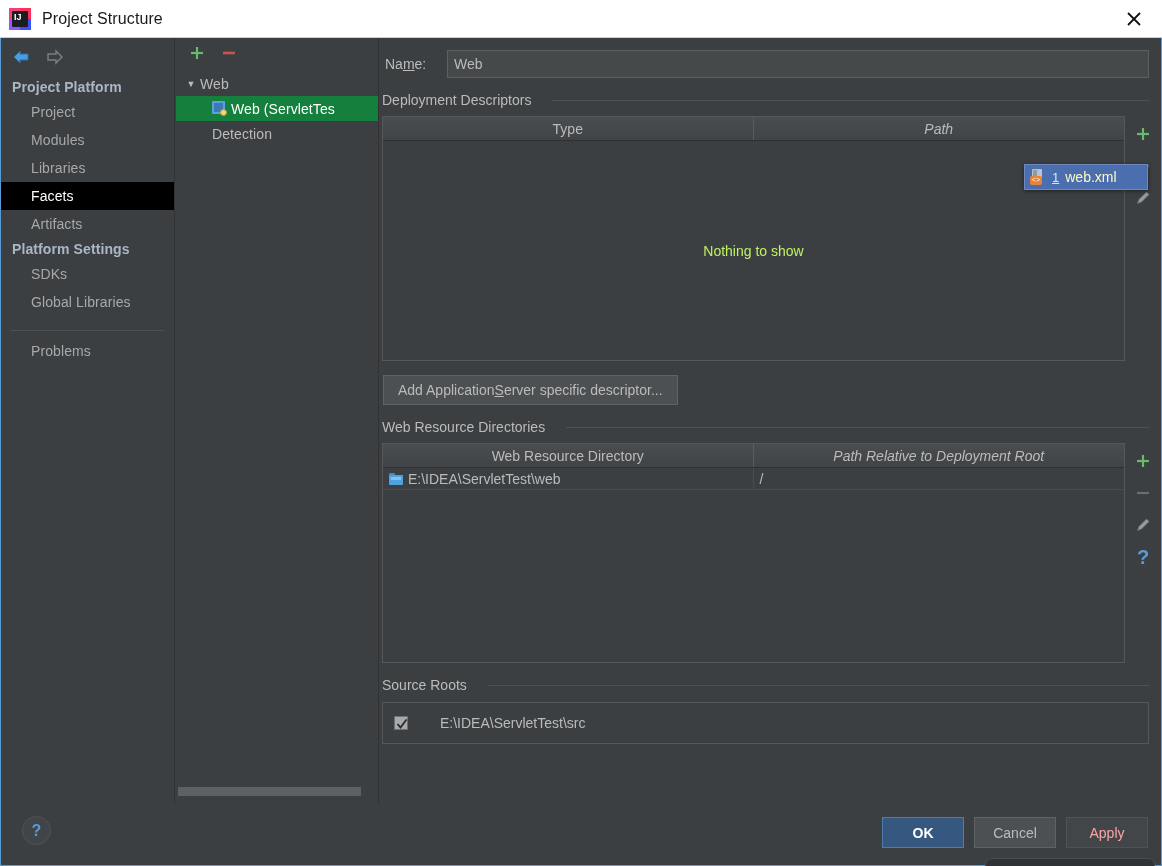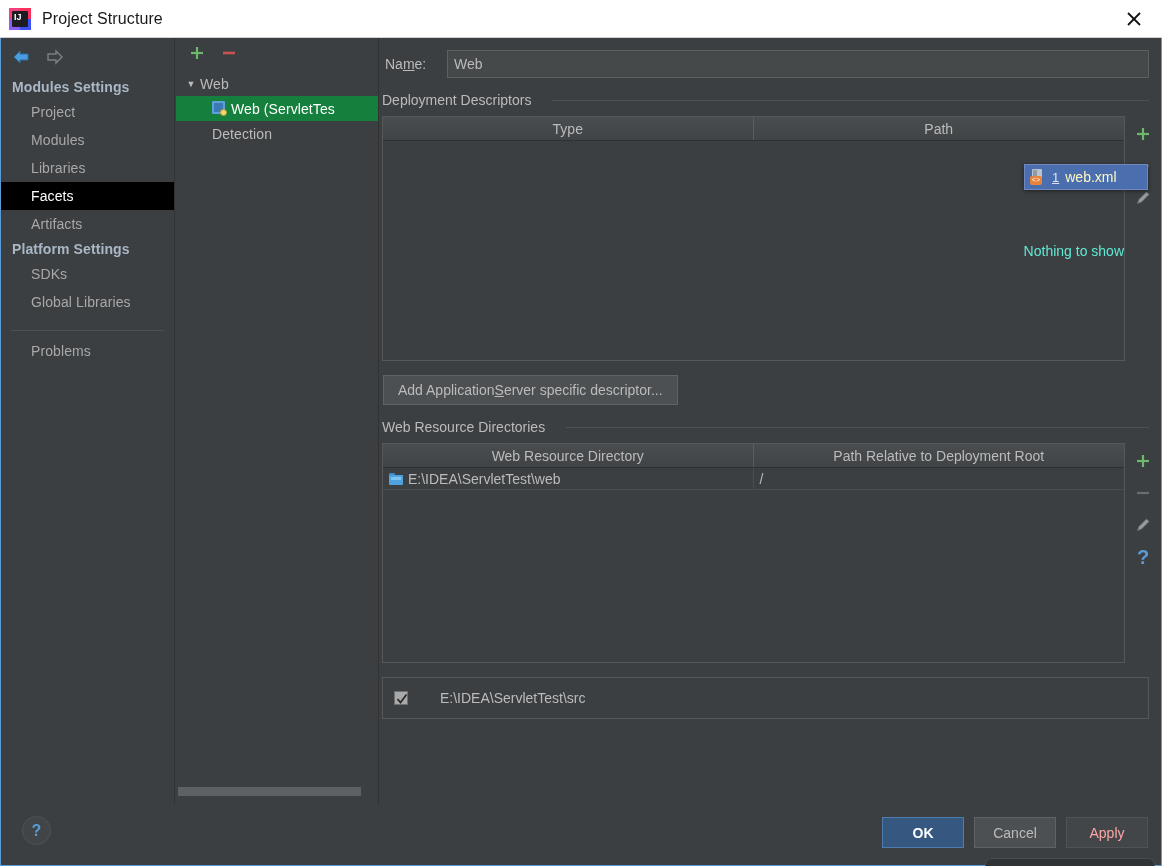--- a/index.html
+++ b/index.html
@@ -130,29 +130,29 @@
   .table {
     flex: 1; border: 1px solid #555759; background: #3c3f41;
     display: flex; flex-direction: column;
   }
   .thead { display: flex; height: 24px; background: linear-gradient(#4a4d4f, #414446); border-bottom: 1px solid #2e3133; }
   .th {
     font-size: 14px; color: #bbbbbb; display:flex; align-items:center; justify-content:center;
     cursor: default;
   }
   .th.col1 { width: 50%; border-right: 1px solid #5a5d5f; }
-  .th.col2 { width: 50%; }
+  .th.col2 { width: 50%; font-style: italic; }
   .tbody { flex: 1; position: relative; }
   .tr { display:flex; height: 22px; align-items:center; border-bottom: 1px solid #4a4d4f; cursor: default; }
   .td { font-size: 14px; color: #bbbbbb; display: flex; align-items: center; padding-left: 6px; }
   .td.col1 { width: 50%; border-right: 1px solid #4a4d4f; height: 22px; }
   .td.col2 { width: 50%; height: 22px; }
   .empty-msg {
     position: absolute; left: 0; right: 0; top: 50%; transform: translateY(-50%);
-    text-align: right; font-size: 14px; color: #5eead4;
+    text-align: center; font-size: 14px; color: #bef264;
   }
   .folder-icon { width:14px; height:12px; margin-right:5px; position:relative; flex:0 0 auto;}
   .folder-icon .body { position:absolute; left:0; top:2px; width:14px; height:10px; background:#4ea2dd; border-radius:1px;}
   .folder-icon .tab { position:absolute; left:0; top:0; width:6px; height:3px; background:#3e8ac4; border-radius:1px 1px 0 0;}
   .folder-icon .hl { position:absolute; left:2px; top:4px; width:10px; height:3px; background:#7fc4ef;}
 
   .side-tools { width: 36px; display:flex; flex-direction:column; align-items:center; padding-top: 2px; }
   .stool { width:30px; height:32px; display:flex; align-items:center; justify-content:center; cursor: default; }
 
   .desc-btn {
@@ -248,21 +248,21 @@
           <path d="M8 3 L2 9 L8 15 L8 12 L16 12 L16 6 L8 6 Z" fill="#4a9de0" stroke="#2f6f9e" stroke-width="1"></path>
         </svg>
       </div>
       <div class="nav-arrow">
         <svg width="20" height="18" viewBox="0 0 20 18">
           <path d="M12 3 L18 9 L12 15 L12 12 L4 12 L4 6 L12 6 Z" fill="none" stroke="#7b8084" stroke-width="1.4"></path>
         </svg>
       </div>
     </div>
 
-    <div class="section-head">Modules Settings</div>
+    <div class="section-head">Project Platform</div>
     <div class="nav-item">Project</div>
     <div class="nav-item">Modules</div>
     <div class="nav-item">Libraries</div>
     <div class="nav-item selected">Facets</div>
     <div class="nav-item">Artifacts</div>
 
     <div class="section-head">Platform Settings</div>
     <div class="nav-item">SDKs</div>
     <div class="nav-item">Global Libraries</div>
 
@@ -404,20 +404,24 @@
             </svg>
           </div>
           <div class="stool">
             <span style="color:#5b9bd5;font-size:20px;font-weight:bold;font-family:'Liberation Sans',sans-serif;">?</span>
           </div>
         </div>
       </div>
     </div>
 
     <div class="group">
+      <div class="group-title-row">
+        <span class="group-title">Source Roots</span>
+        <span class="group-line"></span>
+      </div>
       <div class="src-box" style="margin-right:12px;">
         <span class="chk">
           <svg width="12" height="12" viewBox="0 0 12 12">
             <polyline points="1.5,6 4.5,9.5 10.5,1.5" fill="none" stroke="#2b2b2b" stroke-width="1.8"></polyline>
           </svg>
         </span>
         <span class="src-text">E:\IDEA\ServletTest\src</span>
       </div>
     </div>
 

